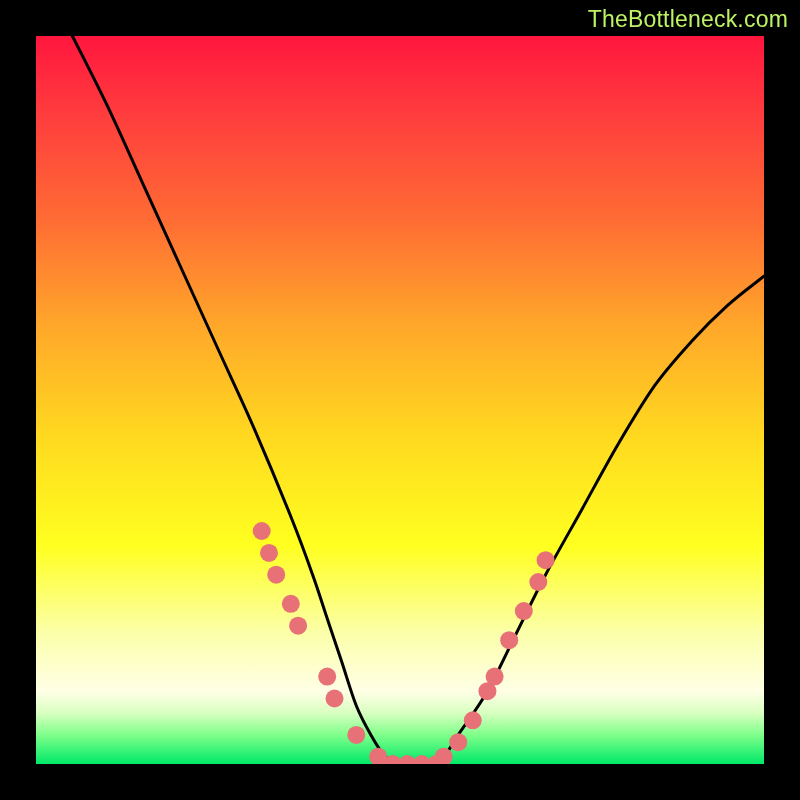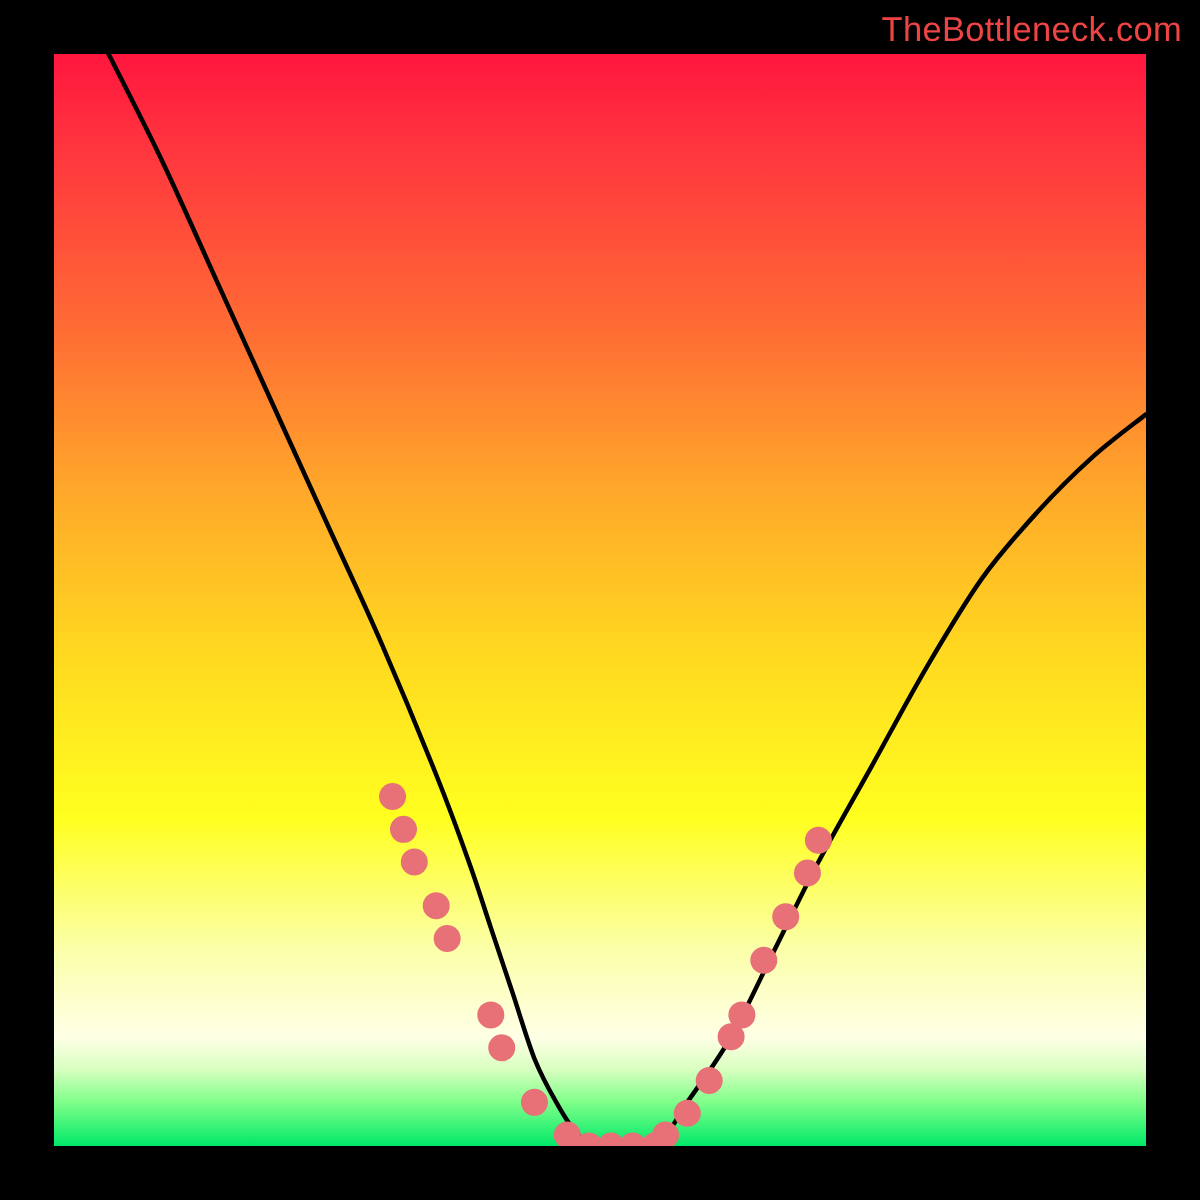--- a/index.html
+++ b/index.html
@@ -33,21 +33,21 @@
       #fbffa9 82%,
       #ffffe6 90%,
       #d8ffc0 93%,
       #7fff8a 96%,
       #00e868 100%);
   }
   .watermark {
     position: absolute;
     top: 6px;
     right: 12px;
-    color: #ef4444;
+    color: #bef264;
     font-size: 23px;
     font-weight: 500;
     letter-spacing: 0.2px;
     user-select: none;
   }
   svg.curve {
     position: absolute;
     left: 0;
     top: 0;
     width: 728px;

